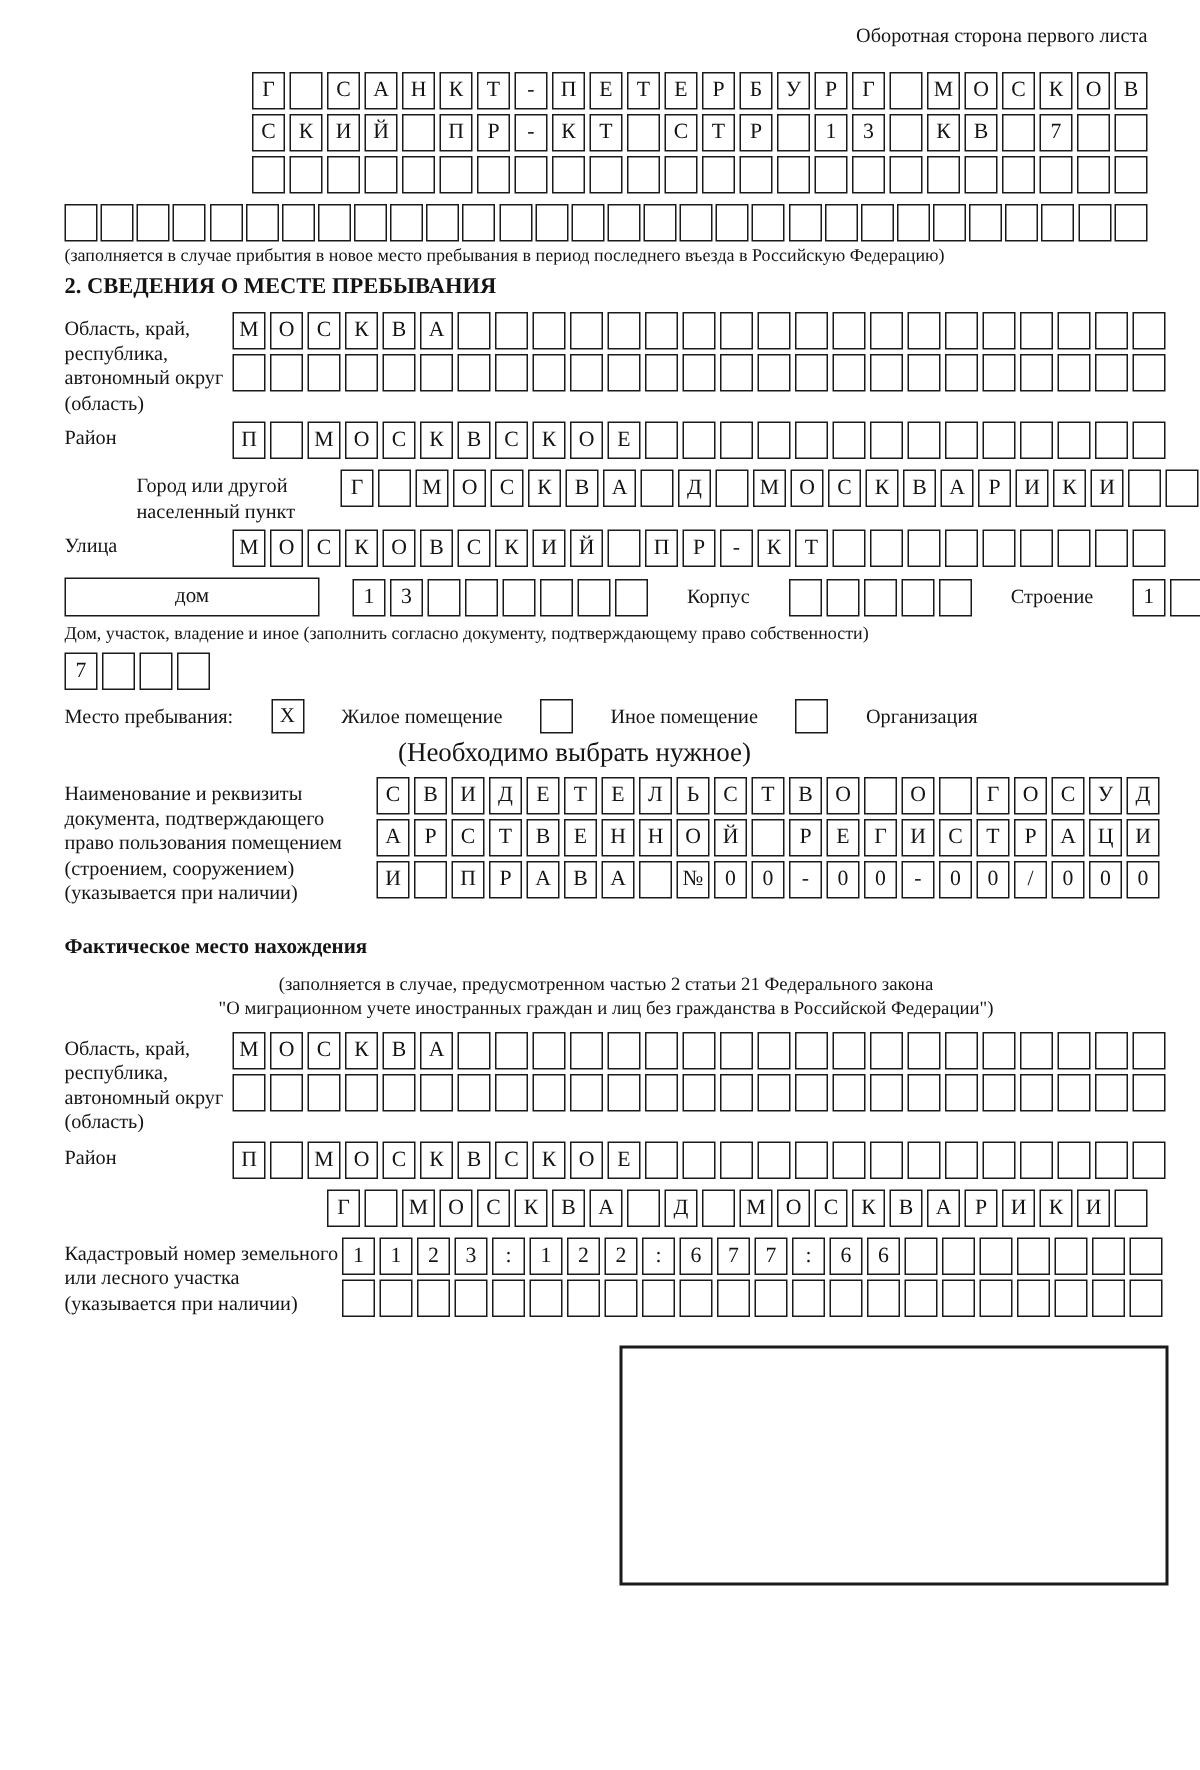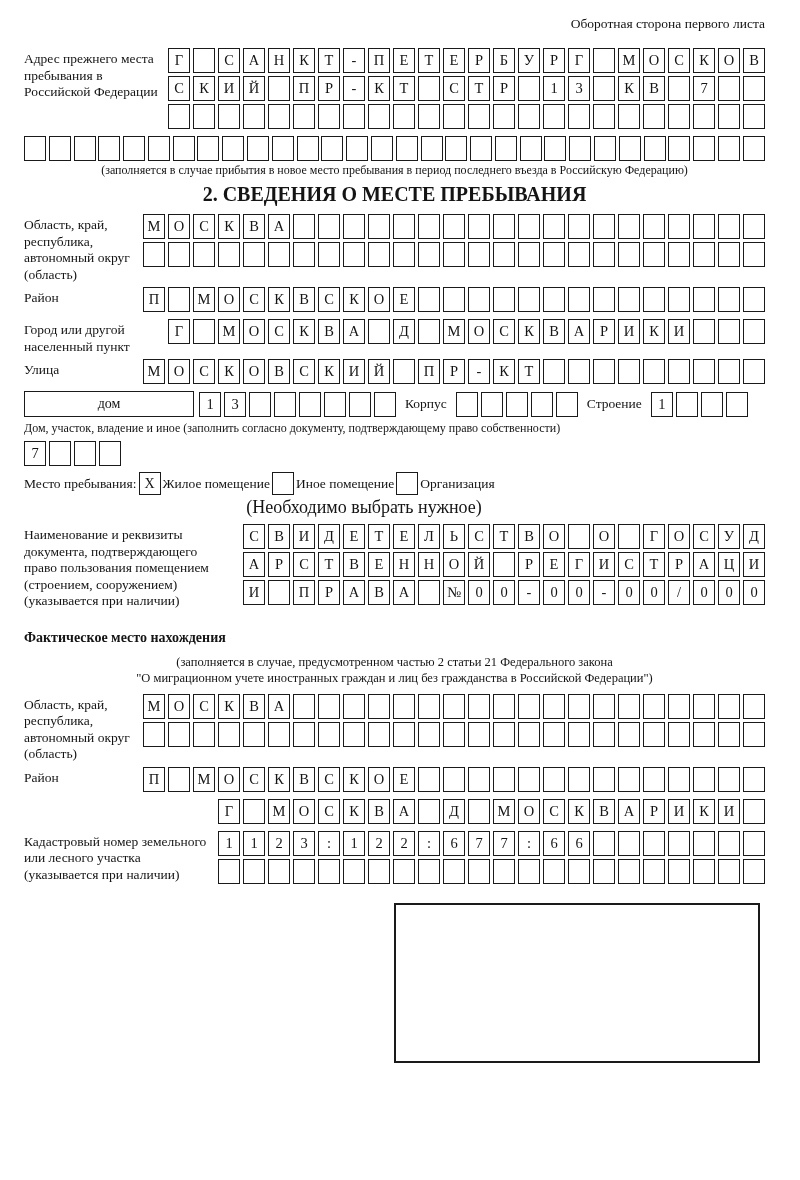--- a/index.html
+++ b/index.html
@@ -1,59 +1,59 @@
 <!DOCTYPE html>
 <html><head>
 <meta charset="utf-8">
 <style>
   html,body { margin:0; padding:0; background:#ffffff; }
   body {
     width:800px; height:1180px; overflow:hidden;
     color:#141414;
     font-family:"Liberation Serif","DejaVu Serif",serif;
   }
-  .page { box-sizing:border-box; width:800px; padding:16px 35px 0 24px; }
+  .page { box-sizing:border-box; width:800px; padding:16px 35px 0 43px; }
 
   .header-note { text-align:right; font-size:13.5px; margin-bottom:16px; }
 
   .group { display:flex; margin-bottom:4px; }
   .glabel { font-size:13.5px; line-height:16.5px; padding-top:3px; box-sizing:border-box; }
   .w135 { width:135px; flex:0 0 135px; }
   .w112 { width:112px; flex:0 0 112px; }
-  .w136 { width:136px; flex:0 0 136px; }
+  .w136 { width:136px; flex:0 0 136px;margin-left:48px; }
   .w185 { width:185px; flex:0 0 185px; }
   .w208 { width:208px; flex:0 0 208px; }
   .rows { flex:1; display:flex; flex-direction:column; align-items:flex-end; }
 
   .boxrow { display:flex; gap:3px; margin-bottom:3px; }
   .cbox {
     flex:0 0 auto; box-sizing:border-box;
     width:22px; height:25px;
     border:1.6px solid #1a1a1a;
     display:inline-flex; align-items:center; justify-content:center;
     font-size:14.5px;
   }
   .fullrow { width:100%; justify-content:space-between; gap:0; margin-bottom:2px; }
 
   .caption { font-size:12px; line-height:15px; margin:1px 0 5px 0; }
-  .center { text-align:center; }
-
-  .sec-title { text-align:center; font-weight:bold; font-size:20px; margin:4px 0 8px 0; }
-
-  .inline-row { display:flex; align-items:center; gap:5px; margin:4px 0 4px 0; }
+  .center { }
+
+  .sec-title { text-align:left; font-weight:bold; font-size:15px; margin:4px 0 8px 0; }
+
+  .inline-row { display:flex; align-items:center; gap:22px; margin:4px 0 4px 0; }
   .widebox {
     box-sizing:border-box; height:26px; border:1.8px solid #1a1a1a;
     display:flex; align-items:center; justify-content:center; font-size:14px;
   }
   .wb170 { width:170px; flex:0 0 170px; }
   .wb200 { width:200px; flex:0 0 200px; }
   .inl-label { font-size:13.5px; padding:0 4px; }
   .nom { margin-bottom:0; }
 
-  .stay-row { display:flex; align-items:center; gap:2px; margin:6px 0 2px 0; font-size:13.5px; }
+  .stay-row { display:flex; align-items:center; gap:25px; margin:6px 0 2px 0; font-size:13.5px; }
   .chk {
     box-sizing:border-box; width:22px; height:23px; flex:0 0 auto;
     border:1.7px solid #1a1a1a;
     display:inline-flex; align-items:center; justify-content:center; font-size:14px;
   }
   .choose-caption { font-size:18px; text-align:center; width:560px; margin:0 0 6px 60px; }
 
   .actual-title { font-weight:bold; font-size:14px; margin:20px 0 8px 0; }
   .actual-cap { text-align:center; font-size:12.5px; line-height:16px; }
   .actual-block { margin-top:8px; }
@@ -69,21 +69,20 @@
   }
 </style>
 </head>
 <body>
 
 <div class="page">
 
   <div class="header-note">Оборотная сторона первого листа</div>
 
   <div class="group">
-    <div class="glabel w135">Адрес прежнего места пребывания в Российской Федерации</div>
     <div class="rows">
       <div class="boxrow">
           <span class="cbox">Г</span>
           <span class="cbox"></span>
           <span class="cbox">С</span>
           <span class="cbox">А</span>
           <span class="cbox">Н</span>
           <span class="cbox">К</span>
           <span class="cbox">Т</span>
           <span class="cbox">-</span>

